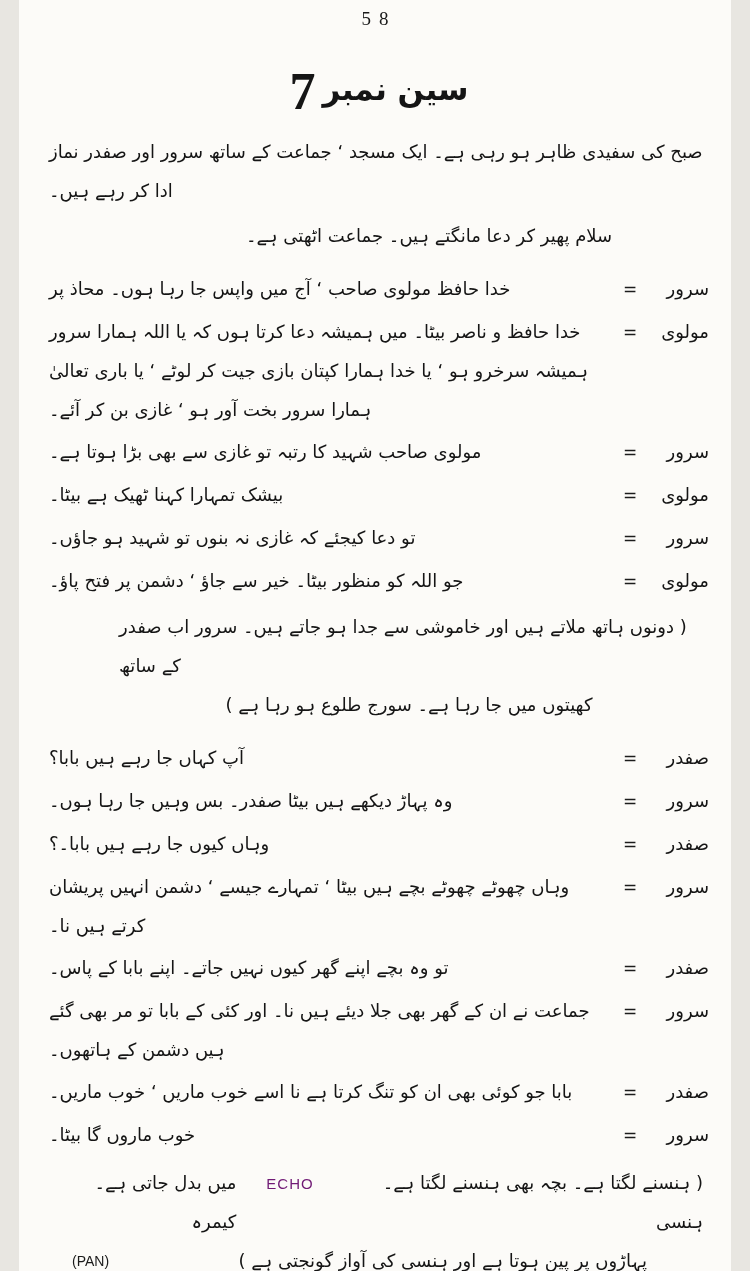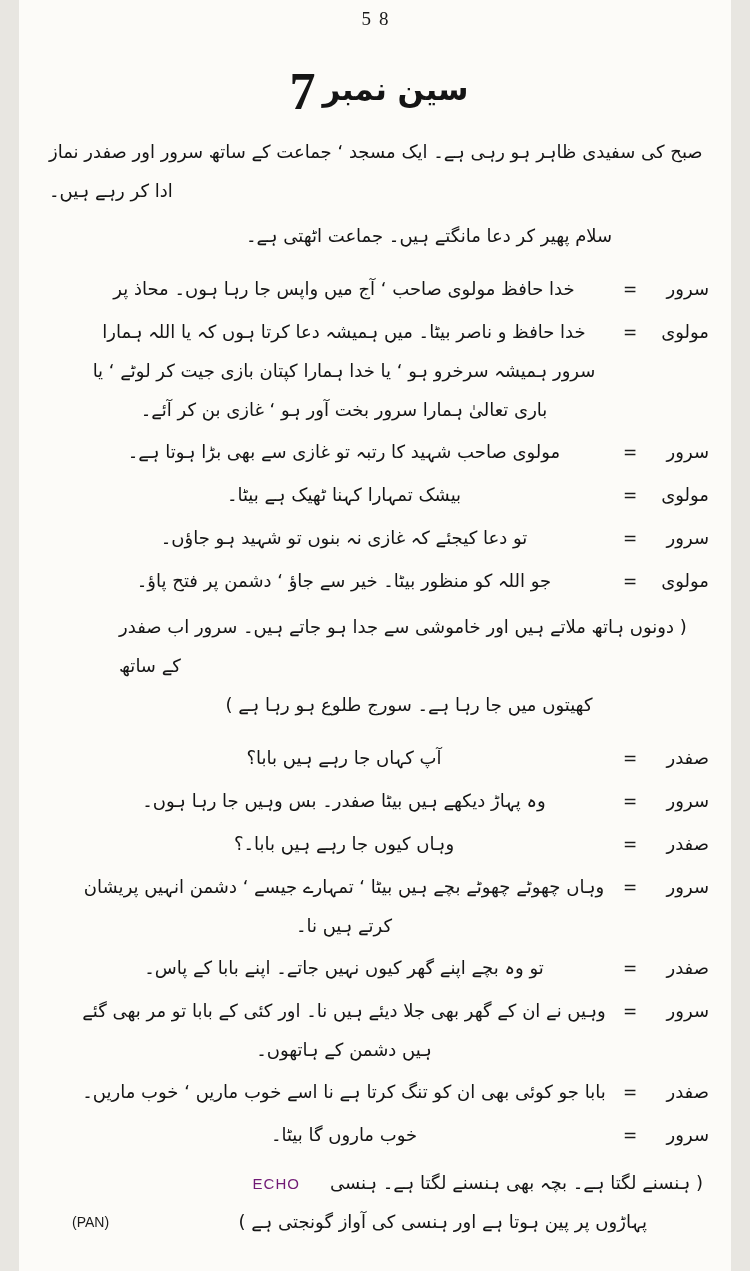--- a/index.html
+++ b/index.html
@@ -39,21 +39,21 @@
   .intro.l2{margin:6px 0 0 0;text-align:center;position:relative;left:50px;}
   .dialogues{margin-top:14px;}
   .drow{display:flex;align-items:flex-start;margin:0 0 3px 0;}
   .speaker{
     flex:0 0 102px;
     display:flex;justify-content:space-between;align-items:baseline;
     padding-left:16px;box-sizing:border-box;
     line-height:39px;
   }
   .eq{font-size:17px;color:#1c1c1c;}
-  .dtext{flex:1;text-align:center;margin-left:32px;}
+  .dtext{flex:1;text-align:left;}
   .stage{margin:6px 0 0 0;}
   .stage.s1{text-align:left;padding-left:70px;}
   .stage.s2{text-align:center;position:relative;left:30px;margin-top:0;}
   .echo-row{display:flex;align-items:baseline;margin-top:8px;padding:0 6px 0 2px;}
   .echo{
     direction:ltr;
     font-family:"Liberation Sans",sans-serif;
     font-size:15px;letter-spacing:1px;
     margin:0 30px;color:#701a75;
   }
@@ -177,21 +177,21 @@
         <span class="eq">=</span>
       </div>
       <div class="dtext">تو وہ بچے اپنے گھر کیوں نہیں جاتے۔ اپنے بابا کے پاس۔</div>
     </div>
 
     <div class="drow">
       <div class="speaker">
         <span class="sname">سرور</span>
         <span class="eq">=</span>
       </div>
-      <div class="dtext">وہیں نے ان کے گھر بھی جلا دیئے ہیں نا۔ اور کئی کے بابا تو مر بھی گئے ہیں دشمن کے ہاتھوں۔</div>
+      <div class="dtext">جماعت نے ان کے گھر بھی جلا دیئے ہیں نا۔ اور کئی کے بابا تو مر بھی گئے ہیں دشمن کے ہاتھوں۔</div>
     </div>
 
     <div class="drow">
       <div class="speaker">
         <span class="sname">صفدر</span>
         <span class="eq">=</span>
       </div>
       <div class="dtext">بابا جو کوئی بھی ان کو تنگ کرتا ہے نا اسے خوب ماریں ‘ خوب ماریں۔</div>
     </div>
 
@@ -200,20 +200,21 @@
         <span class="sname">سرور</span>
         <span class="eq">=</span>
       </div>
       <div class="dtext">خوب ماروں گا بیٹا۔</div>
     </div>
   </div>
 
   <div class="echo-row">
     <span class="c-right">( ہنسنے لگتا ہے۔ بچہ بھی ہنسنے لگتا ہے۔ ہنسی</span>
     <span class="echo">ECHO</span>
+    <span class="c-left">میں بدل جاتی ہے۔ کیمرہ</span>
   </div>
 
   <div class="pan-row">
     <span class="c-line2">پہاڑوں پر پین ہوتا ہے اور ہنسی کی آواز گونجتی ہے )</span>
     <span class="pan">(PAN)</span>
   </div>
 
   <div class="scene-heading s8-heading">
     <span class="h-urdu">سین نمبر</span>
     <span class="h-num">8</span>

